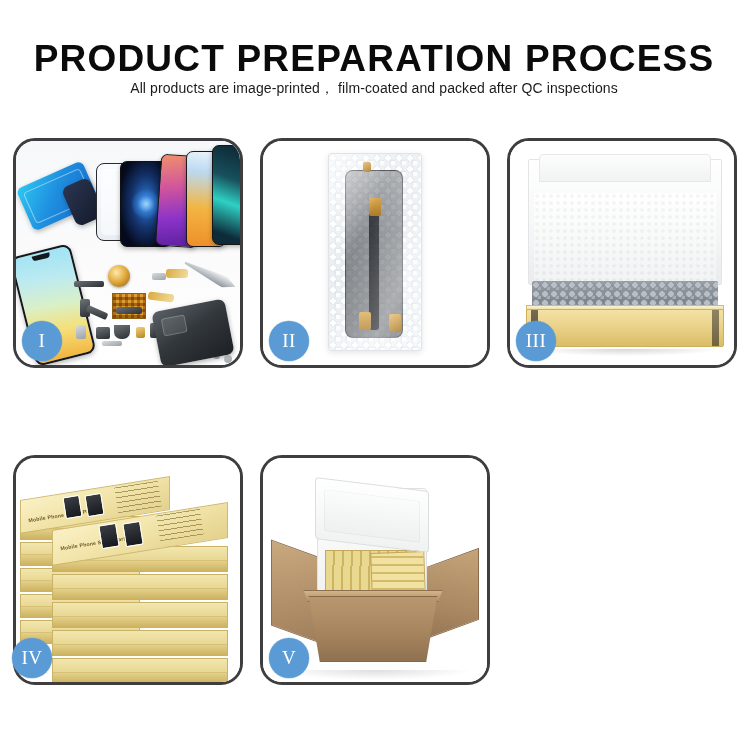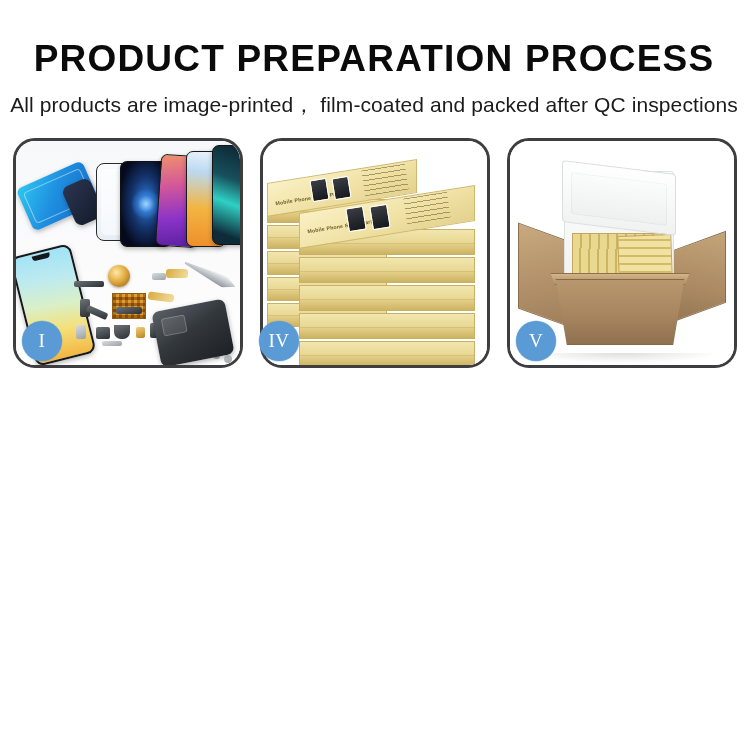--- a/index.html
+++ b/index.html
@@ -16,23 +16,22 @@
   .header { text-align: center; padding-top: 38px; }
   .title {
     font-size: 37px;
     font-weight: bold;
     letter-spacing: 1.2px;
     color: #0b0b0b;
     white-space: nowrap;
     font-family: "Liberation Sans", sans-serif;
   }
   .subtitle {
-    font-size: 21px;
+    font-size: 14px;
     color: #1b1b1b;
-    margin-top: 11px;
     letter-spacing: 0.1px;
     white-space: nowrap;
   }
 
   
   .grid {
     position: absolute;
     left: 13px;
     top: 138px;
     width: 724px;
@@ -464,21 +463,50 @@
           <div class="part lt" style="right:8px; bottom:2px; width:8px; height:8px; border-radius:50%;"></div>
           <div class="part lt" style="right:20px; bottom:6px; width:7px; height:7px; border-radius:50%;"></div>
 
           <div class="housing"></div>
           <div class="tweezers"></div>
         </div>
       </div>
       <div class="badge">I</div>
     </div>
 
-
+    <div class="panel">
+      <div class="panel-inner p2">
+        <div class="stage">
+          <div class="bubblebag">
+            <div class="bb-item"></div>
+            <div class="bb-flex"></div>
+            <div class="bb-conn" style="left:40px; top:44px;"></div>
+            <div class="bb-conn" style="left:30px; top:158px;"></div>
+            <div class="bb-conn" style="left:60px; top:160px;"></div>
+            <div class="bb-conn" style="left:34px; top:8px; width:8px; height:10px;"></div>
+            <div class="bb-gloss"></div>
+          </div>
+        </div>
+      </div>
+      <div class="badge">II</div>
+    </div>
+
+    <div class="panel">
+      <div class="panel-inner p3">
+        <div class="stage">
+          <div class="boxlid"></div>
+          <div class="foamsheet"></div>
+          <div class="bubblestrip"></div>
+          <div class="boxbase-top"></div>
+          <div class="boxbase"></div>
+          <div class="shadowline"></div>
+        </div>
+      </div>
+      <div class="badge">III</div>
+    </div>
 
     <div class="panel">
       <div class="panel-inner p4">
         <div class="stackwrap">
 
           <div class="sbox" style="left:4px;  top:58px;  width:120px; height:24px;">
               <div class="side"></div>
             </div>
           <div class="sbox" style="left:4px;  top:84px;  width:120px; height:24px;">
               <div class="side"></div>

